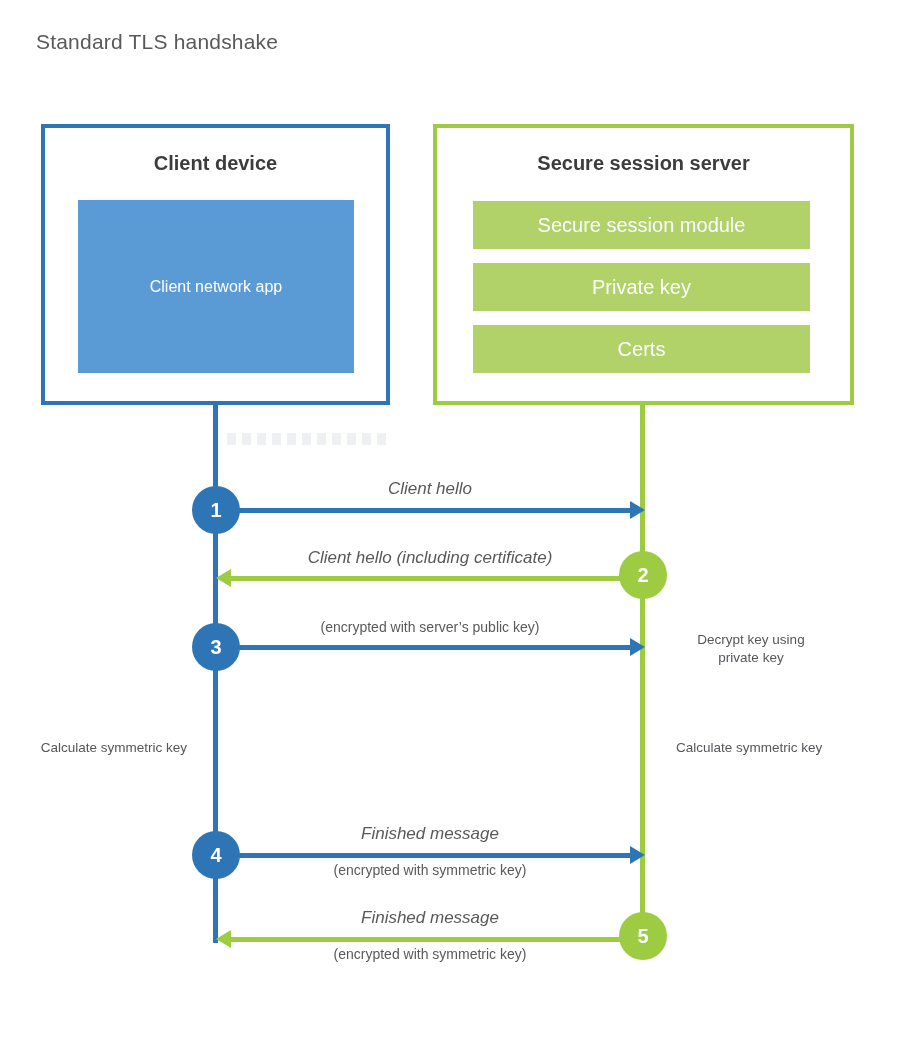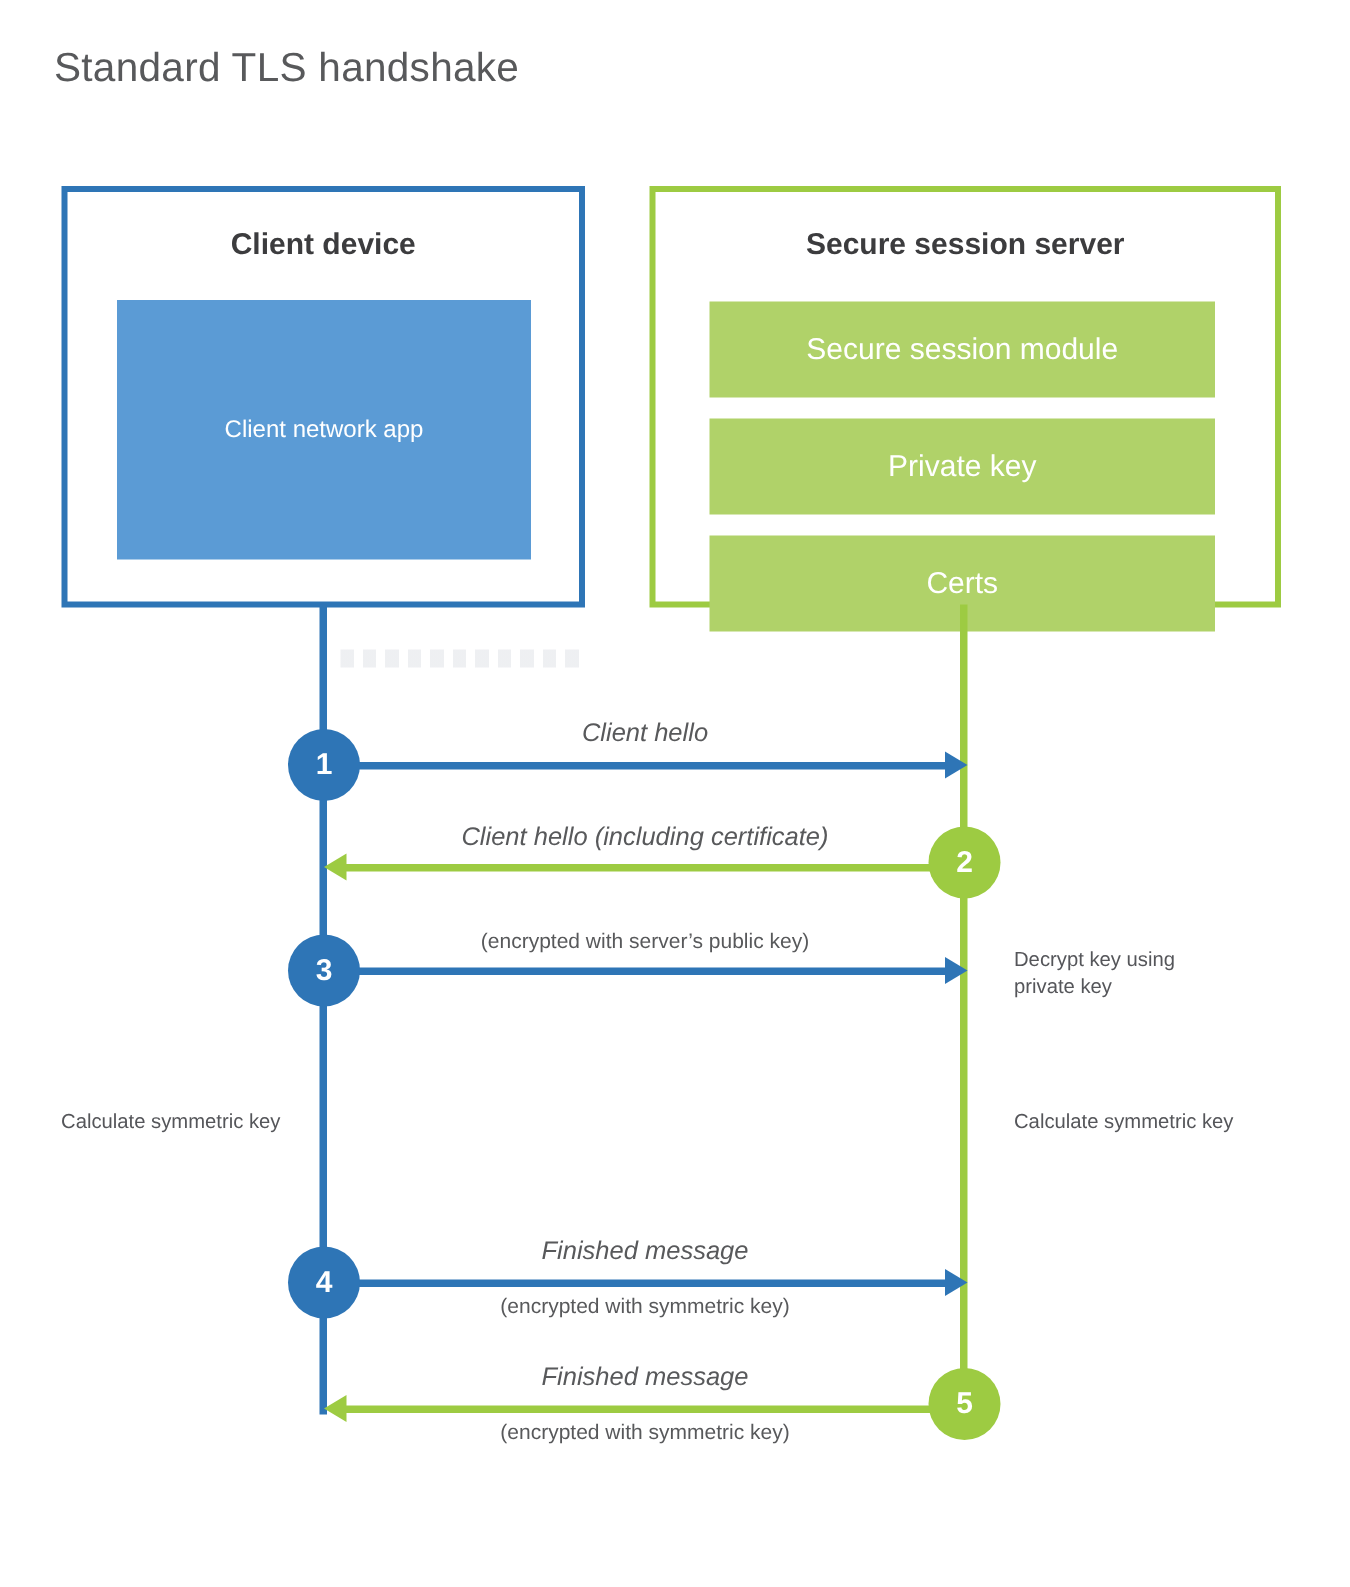--- a/index.html
+++ b/index.html
@@ -10,21 +10,21 @@
     --text-dark:#3c3c3e;
     --text-gray:#58595b;
   }
   *{margin:0;padding:0;box-sizing:border-box;}
   html,body{background:#ffffff;}
   body{font-family:"Liberation Sans","DejaVu Sans",sans-serif;}
   .canvas{position:relative;width:900px;height:1058px;background:#ffffff;overflow:hidden;}
 
   .title{
     position:absolute;left:36px;top:30px;
-    font-size:27px;font-weight:300;color:var(--text-gray);
+    font-size:21px;font-weight:300;color:var(--text-gray);
     letter-spacing:0.2px;
   }
 
   
   .box{position:absolute;top:124px;height:281px;background:#fff;}
   .client-box{left:41px;width:349px;border:4px solid var(--blue);}
   .server-box{left:433px;width:421px;border:4px solid var(--green);}
   .box-title{
     margin-top:24px;text-align:center;
     font-size:20px;font-weight:700;color:var(--text-dark);
@@ -33,21 +33,21 @@
     position:absolute;left:78px;top:200px;width:276px;height:173px;
     background:var(--blue-fill);
     display:flex;align-items:center;justify-content:center;
   }
   .client-app span{
     color:#ffffff;font-size:16px;line-height:1.45;text-align:left;
     display:inline-block;max-width:170px;
   }
   .server-bars{position:absolute;left:473px;top:201px;}
   .bar{
-    width:337px;height:64px;margin-bottom:14px;
+    width:337px;height:48px;margin-bottom:14px;
     background:var(--green-fill);
     display:flex;align-items:center;justify-content:center;
     color:#ffffff;font-size:20px;
   }
 
   
   .lifeline{position:absolute;width:5px;}
   .life-blue{left:213px;top:403px;height:540px;background:var(--blue);}
   .life-green{left:640px;top:403px;height:535px;background:var(--green);}
 
@@ -93,21 +93,21 @@
   .s4{top:853px;left:216px;width:414px;} .h4{top:846px;left:630px;}
   .c4{top:831px;left:192px;} .l4{top:824px;} .p4{top:862px;}
   .s5{top:937px;left:230px;width:413px;} .h5{top:930px;left:216px;}
   .c5{top:912px;left:619px;} .l5{top:908px;} .p5{top:946px;}
 
   
   .ann{
     position:absolute;width:150px;
     font-size:13.5px;line-height:1.32;color:#55565a;
   }
-  .ann-decrypt{left:676px;top:631px;text-align:left;}
+  .ann-decrypt{left:676px;top:631px;text-align:center;}
   .ann-calc-left{left:37px;top:739px;text-align:right;}
   .ann-calc-right{left:676px;top:739px;text-align:left;}
 </style>
 </head>
 <body>
 
 <div class="canvas">
 
   <div class="title">Standard TLS handshake</div>
 

